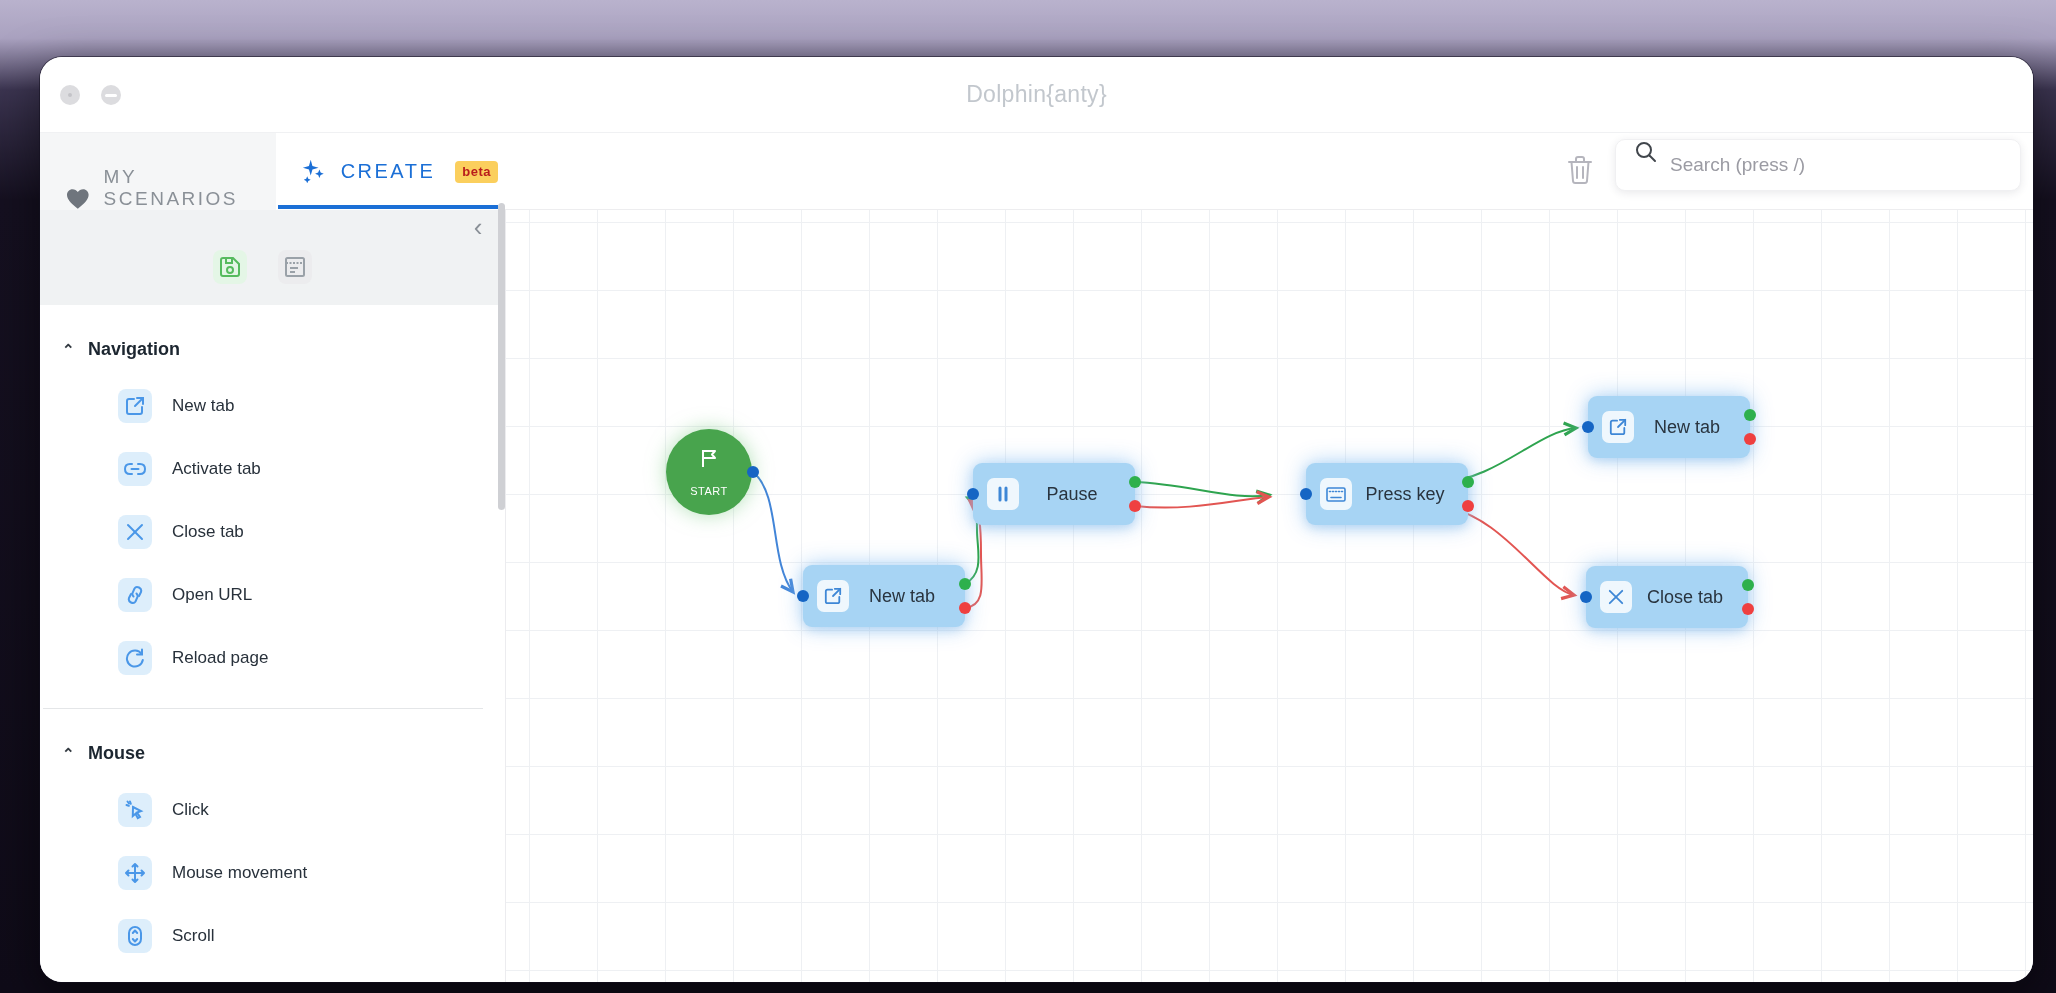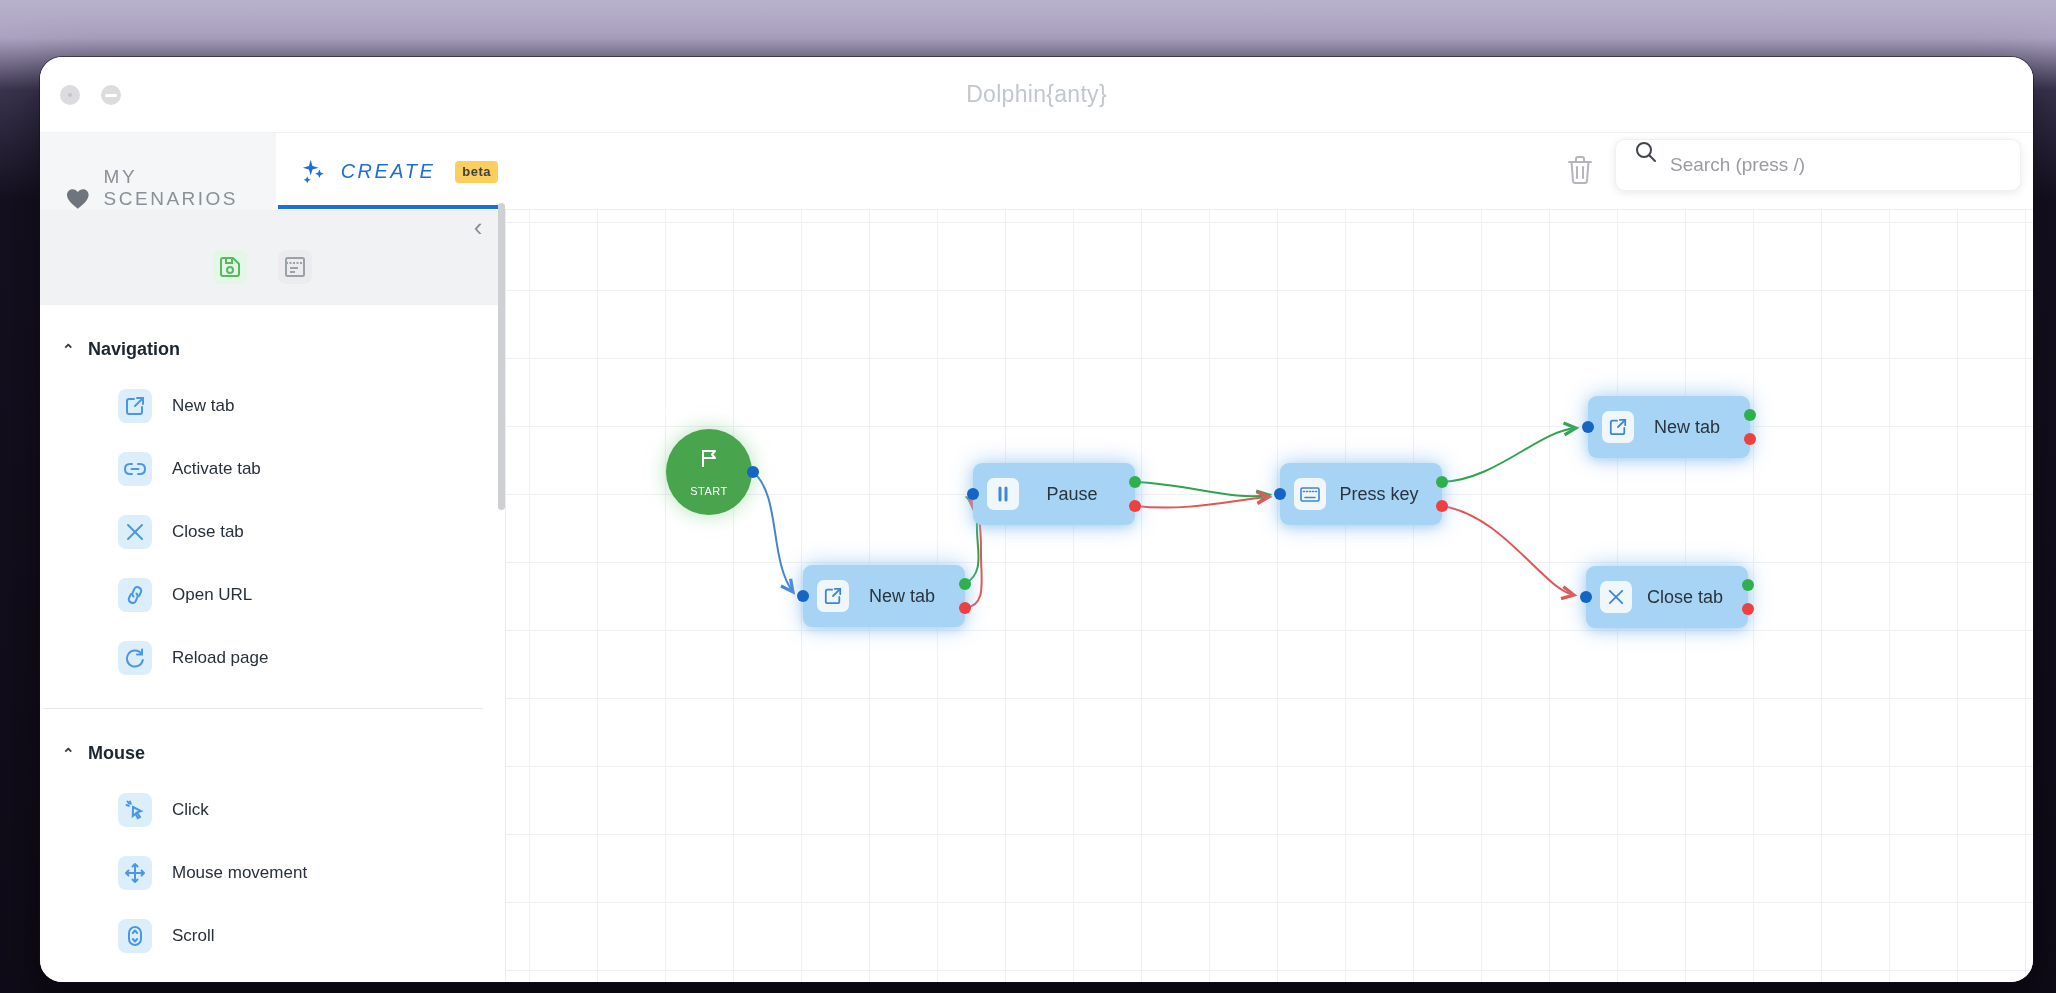--- a/index.html
+++ b/index.html
@@ -29,22 +29,22 @@
     font-size:23px; color:#c2c7cd; letter-spacing:.3px; }
   
   .tabbar { position:relative; height:77px; background:#fff; border-bottom:1px solid #ededef; }
   .tab-scenarios { position:absolute; left:0; top:0; width:236px; height:77px;
     background:#f5f6f7; display:flex; align-items:flex-end; cursor:pointer; }
   .tab-scenarios svg { margin-left:26px; }
   .tab-scenarios .lbl { margin-left:14px; font-size:19px; color:#8a9097; letter-spacing:2.5px; font-weight:500; }
   .tab-create { position:absolute; left:236px; top:0; width:222px; height:77px;
     background:#fff; display:flex; align-items:center; cursor:pointer; }
   .tab-create svg { margin-left:26px; }
-  .tab-create .lbl { margin-left:16px; font-size:20px; color:#1b6fd6; letter-spacing:2.5px; font-weight:500;font-style:italic; }
-  .beta-badge { margin-left:20px; background:#fbcf5d; color:#404040; font-size:13px; font-weight:700;
+  .tab-create .lbl { margin-left:16px; font-size:20px; color:#1b6fd6; letter-spacing:2.5px; font-weight:500; }
+  .beta-badge { margin-left:20px; background:#fbcf5d; color:#b91c1c; font-size:13px; font-weight:700;
     padding:3px 7px 4px; border-radius:4px; letter-spacing:.5px; }
   .tab-underline { position:absolute; left:238px; bottom:0; width:220px; height:4px; background:#1b6fd6; }
   .trash-btn { position:absolute; right:435px; top:20px; width:36px; height:36px; background:none;
     border:none; cursor:pointer; }
   .search-box { position:absolute; left:1575px; top:6px; width:406px; height:52px; background:#fff;
     border:1px solid #f0f0f2; border-radius:10px; box-shadow:0 2px 8px rgba(40,40,60,.10);
     display:flex; }
   .search-box svg { margin-left:18px; flex:0 0 auto; }
   .search-box input { border:none; outline:none; flex:1; margin-left:12px; font-size:19px;
     color:#3c4248; background:transparent; font-family:"Liberation Sans",sans-serif; }
@@ -86,21 +86,21 @@
   .port.out-g { right:-6px; top:13px; background:#2eb04c; }
   .port.out-r { right:-6px; top:37px; background:#ef4040; }
   .start-node { position:absolute; left:160px; top:219px; width:86px; height:86px; border-radius:50%;
     background:#48a44d; display:flex; flex-direction:column; align-items:center; justify-content:center;
     cursor:grab; box-shadow:0 0 20px rgba(120,200,130,.55); }
   .start-node .slabel { color:#fff; font-size:11px; letter-spacing:.5px; margin-top:17px; }
   .start-node .port-out { position:absolute; left:81px; top:37px; width:12px; height:12px;
     border-radius:50%; background:#1565c4; cursor:crosshair; }
   #n-newtab1 { left:297px; top:355px; }
   #n-pause   { left:467px; top:253px; }
-  #n-presskey{ left:774px; top:253px; }
+  #n-presskey{ left:800px; top:253px; }
   #n-newtab2 { left:1082px; top:186px; }
   #n-closetab{ left:1080px; top:356px; }
 </style>
 </head>
 <body>
 
 <div class="window">
 
   <div class="titlebar">
     <button class="win-btn b1"></button>

